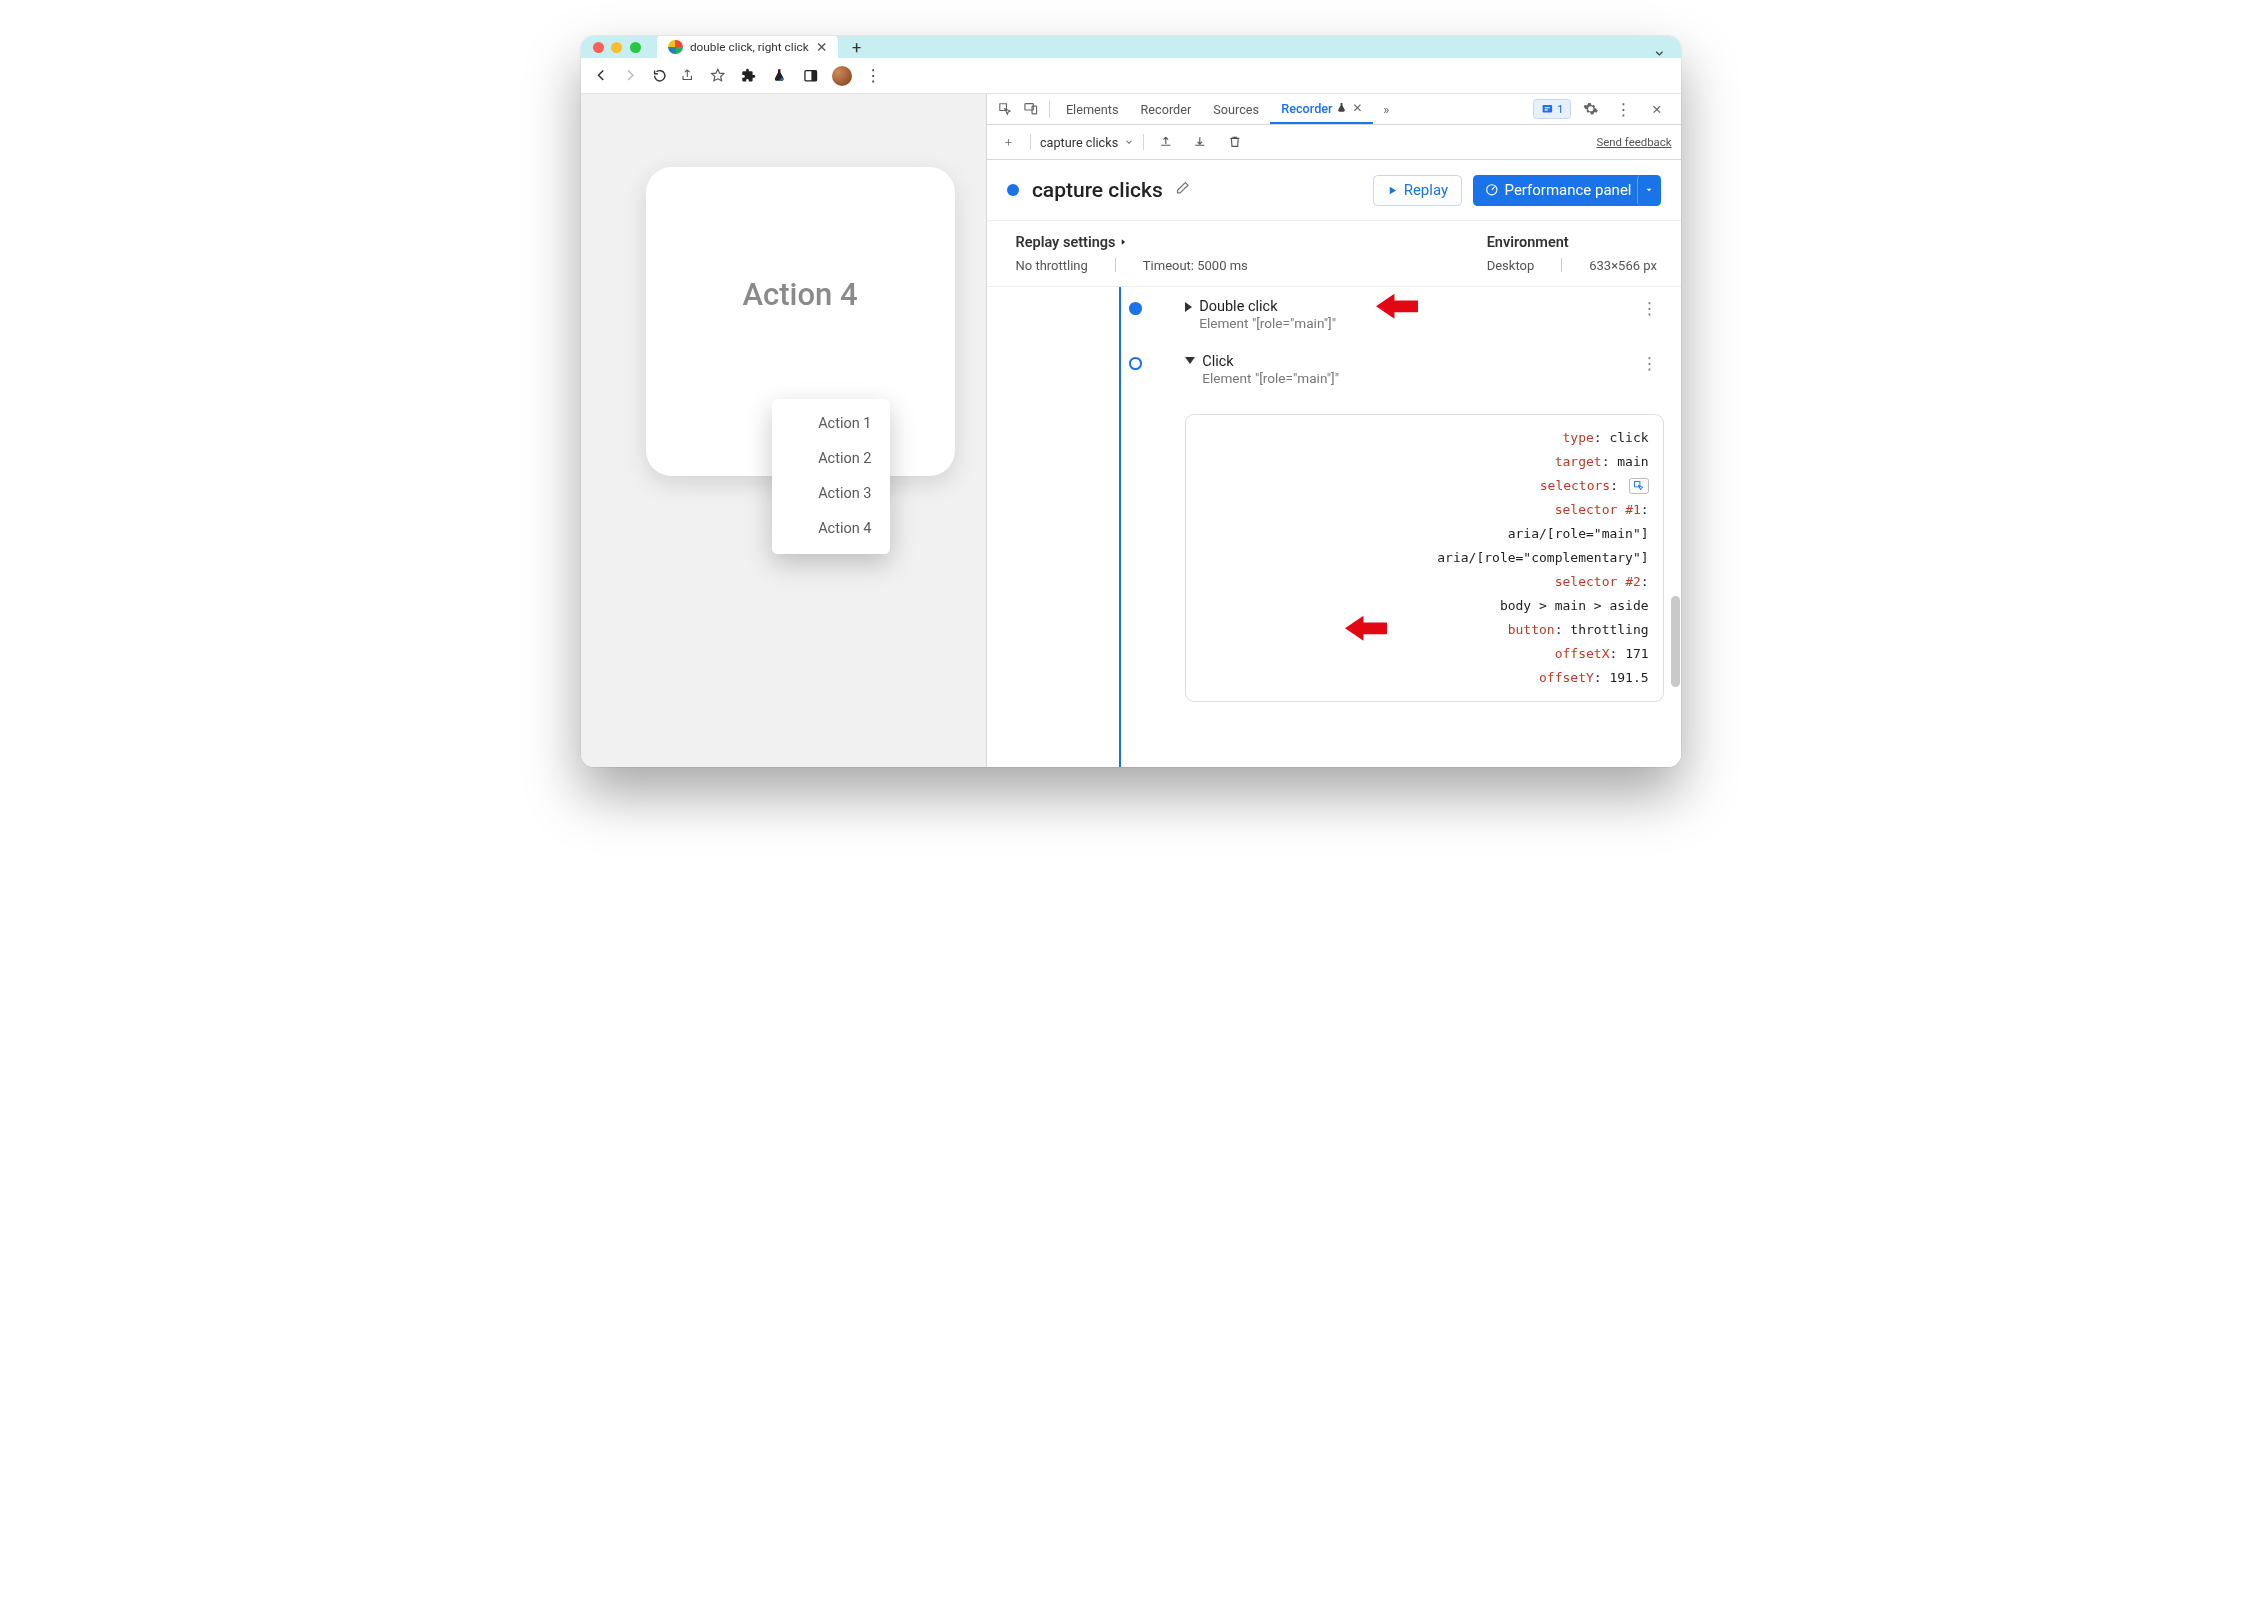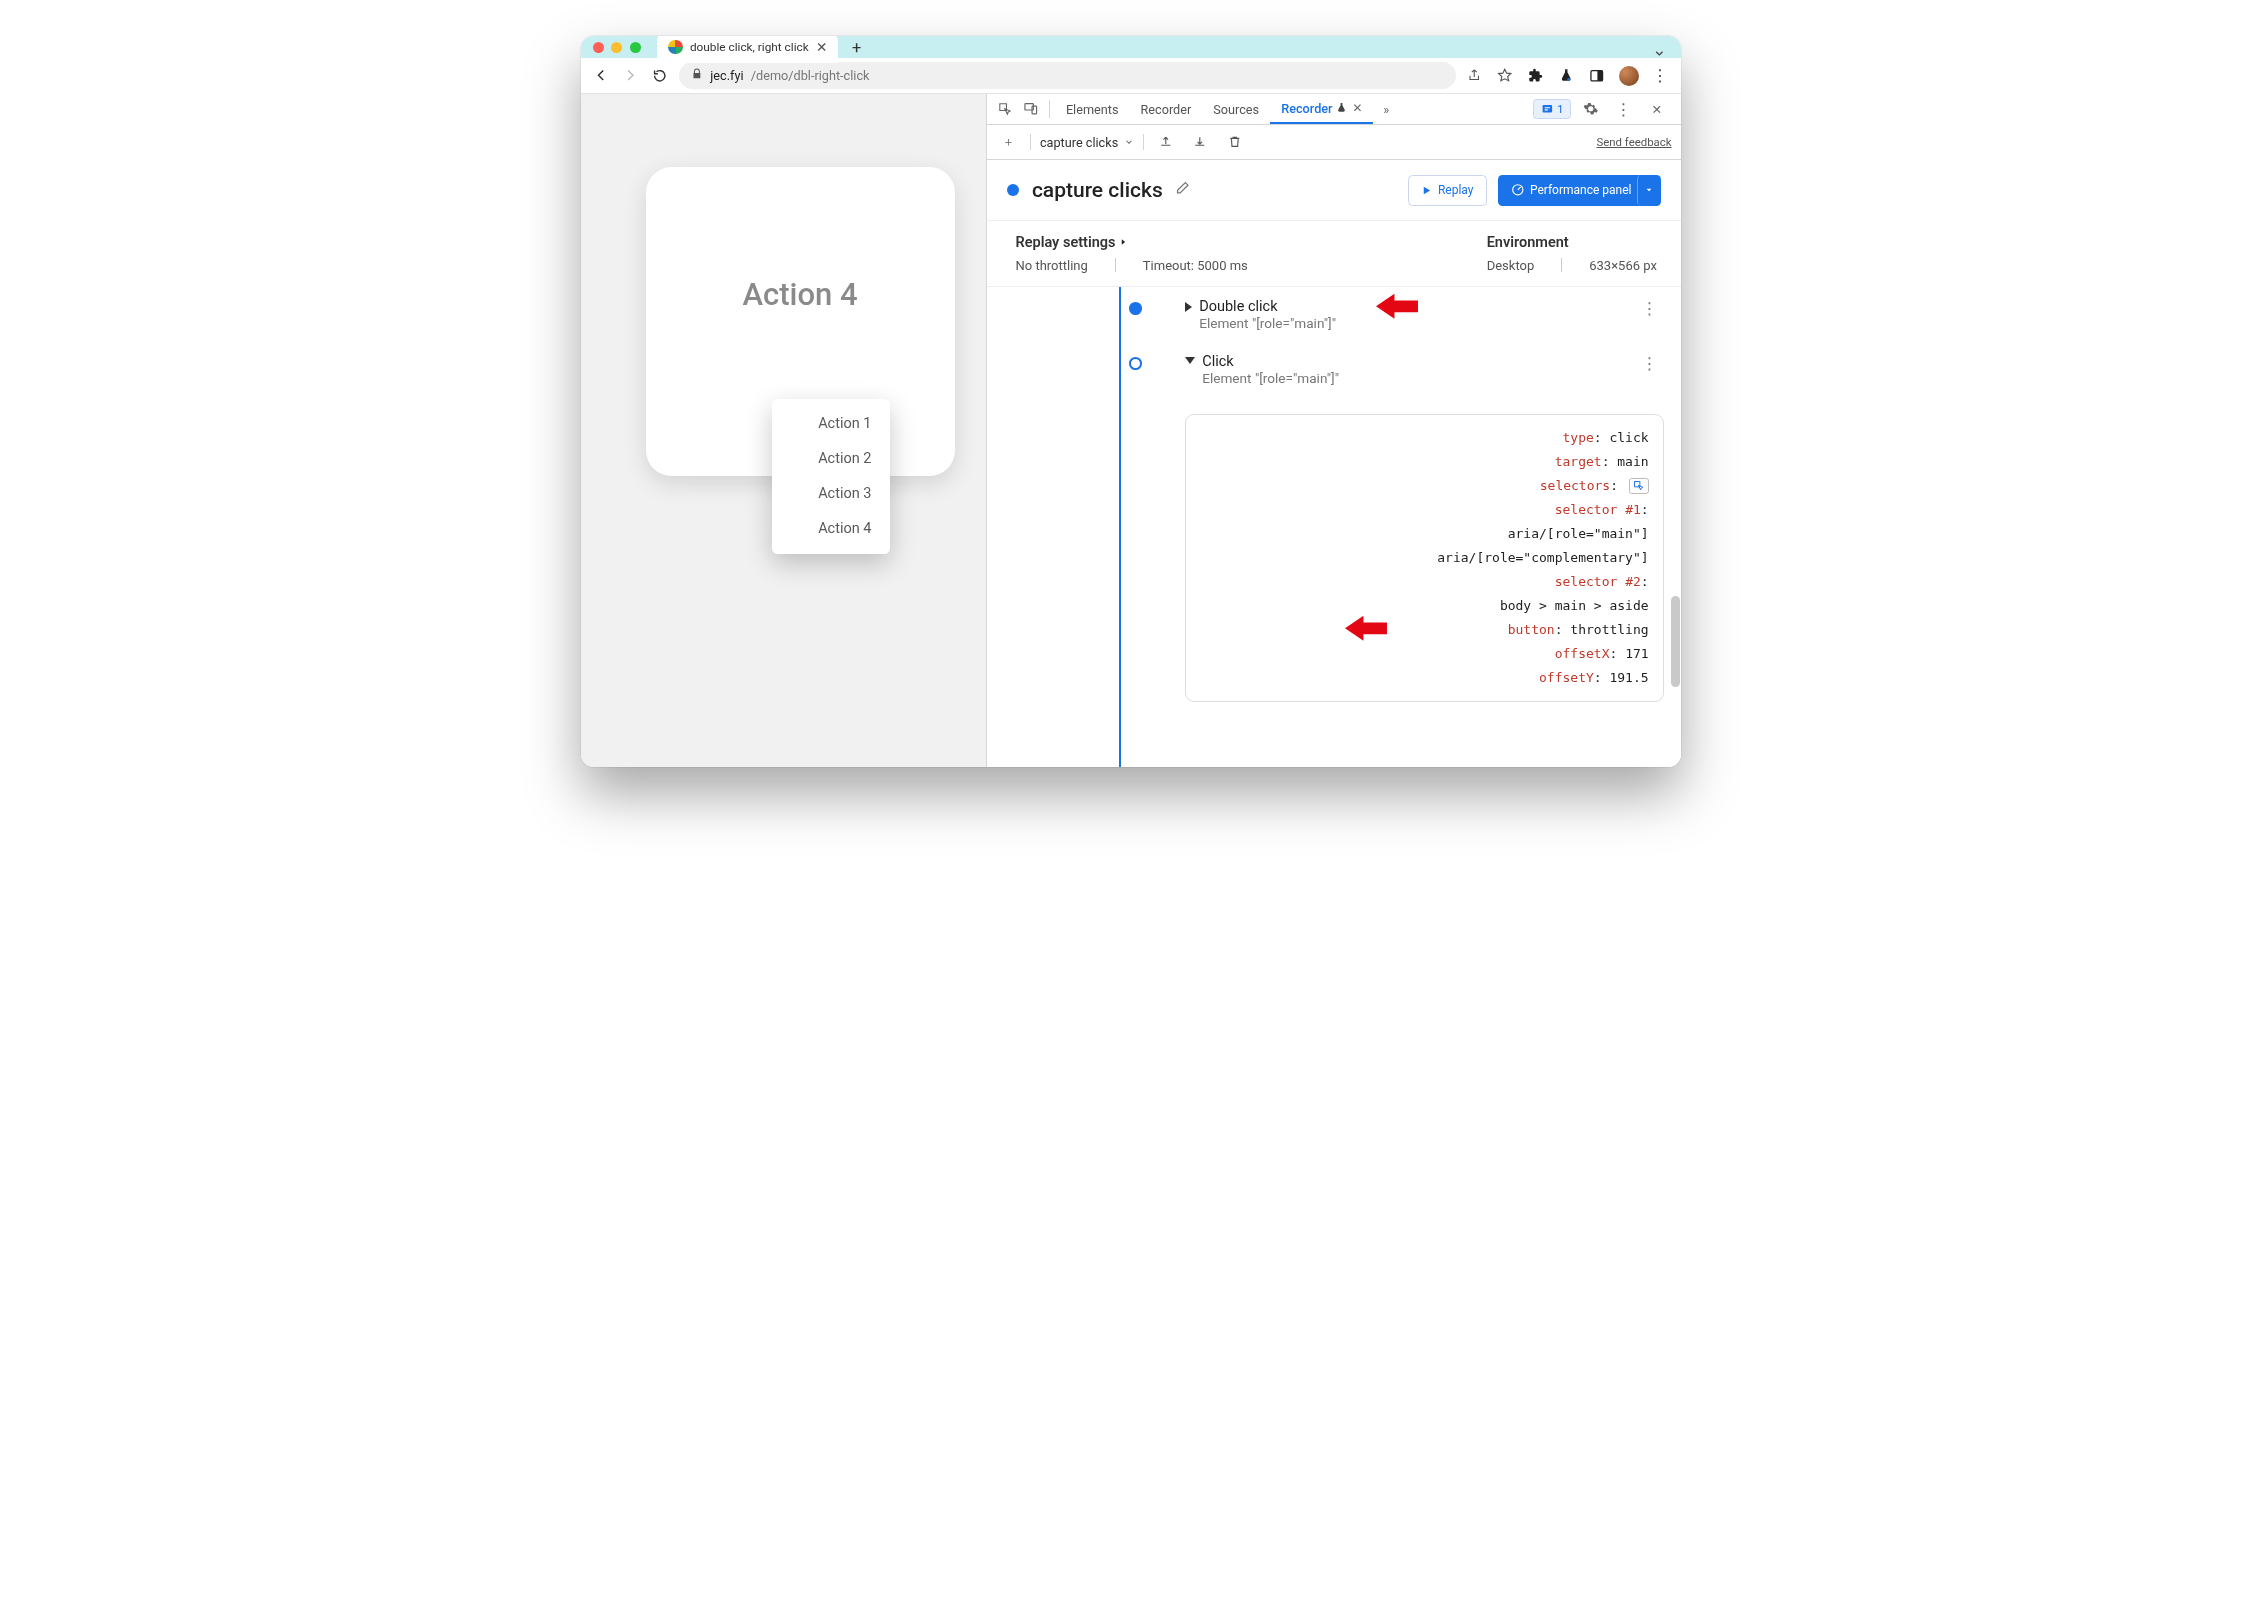--- a/index.html
+++ b/index.html
@@ -102,21 +102,21 @@
   
   .rec-head{
     padding:14.5px 20px; display:flex; align-items:center; gap:12.7px; border-bottom:0.9px solid #eee;
   }
   .blue-dot{width:12.7px;height:12.7px;border-radius:50%;background:#1a73e8;}
   .rec-title{font-size:21px;font-weight:500;color:#222;}
   .pencil{color:#777;}
   .rec-head-right{margin-left:auto;display:flex;align-items:center;gap:11px;}
   .btn{
     height:31px;border-radius:4.5px;display:flex;align-items:center;gap:5.5px;
-    padding:0 12.7px;font-size:12px;cursor:pointer;
+    padding:0 12.7px;font-size:15px;cursor:pointer;
   }
   .btn-outline{border:0.9px solid #c9d6ee;color:#1a73e8;background:#fff;}
   .btn-primary{background:#1a73e8;color:#fff;}
   .btn-drop{width:23.6px;padding:0;justify-content:center;margin-left:-7.3px;border-left:0.9px solid rgba(255,255,255,0.35);}
   
   .settings{
     padding:12.7px 23.6px 12.7px 29px; display:flex; justify-content:space-between; align-items:flex-start;
     font-size:13px;color:#333; border-bottom:0.9px solid #eee;
   }
   .settings h4{font-size:14.5px;font-weight:600;margin-bottom:7.3px;display:flex;align-items:center;gap:3.6px;}
@@ -185,29 +185,20 @@
     </div>
     <div class="nav-ico disabled">
       <svg width="16.4" height="16.4" viewBox="0 0 24 24">
           <path fill="none" stroke="#bbb" stroke-width="2.2" d="M9 5l7 7-7 7"></path>
         </svg>
     </div>
     <div class="nav-ico">
       <svg width="15.5" height="15.5" viewBox="0 0 24 24">
           <path fill="none" stroke="#333" stroke-width="2.2" d="M4 12a8 8 0 1 0 3-6.2M4 4v5h5"></path>
         </svg>
-    </div>
-    <div class="url-field">
-      <span class="lock">
-        <svg width="11.8" height="11.8" viewBox="0 0 24 24">
-            <path fill="#555" d="M6 10V7a6 6 0 1 1 12 0v3h1v11H5V10h1zm2 0h8V7a4 4 0 0 0-8 0v3z"></path>
-          </svg>
-      </span>
-      <span style="color:#222">jec.fyi</span>
-        <span style="color:#777">/demo/dbl-right-click</span>
     </div>
     <div class="addr-right">
       <div class="ico">
           <svg width="14.5" height="14.5" viewBox="0 0 24 24">
             <path fill="none" stroke="#555" stroke-width="1.8" d="M12 3v12m0-12l-4 4m4-4l4 4M5 13v6h14v-6"></path>
           </svg>
         </div>
       <div class="ico">
           <svg width="15.5" height="15.5" viewBox="0 0 24 24">
             <path fill="none" stroke="#555" stroke-width="1.8" d="M12 2l2.9 6 6.6.6-5 4.6 1.5 6.5L12 16.8 6 19.7l1.5-6.5-5-4.6 6.6-.6z"></path>

